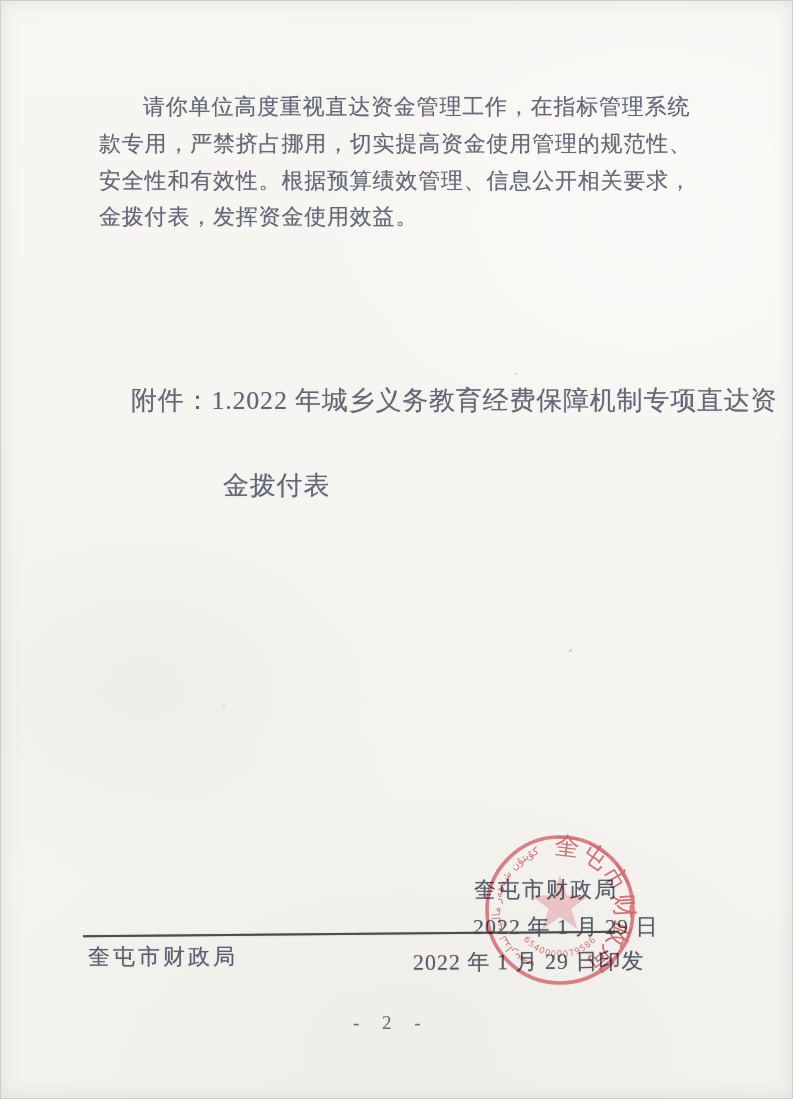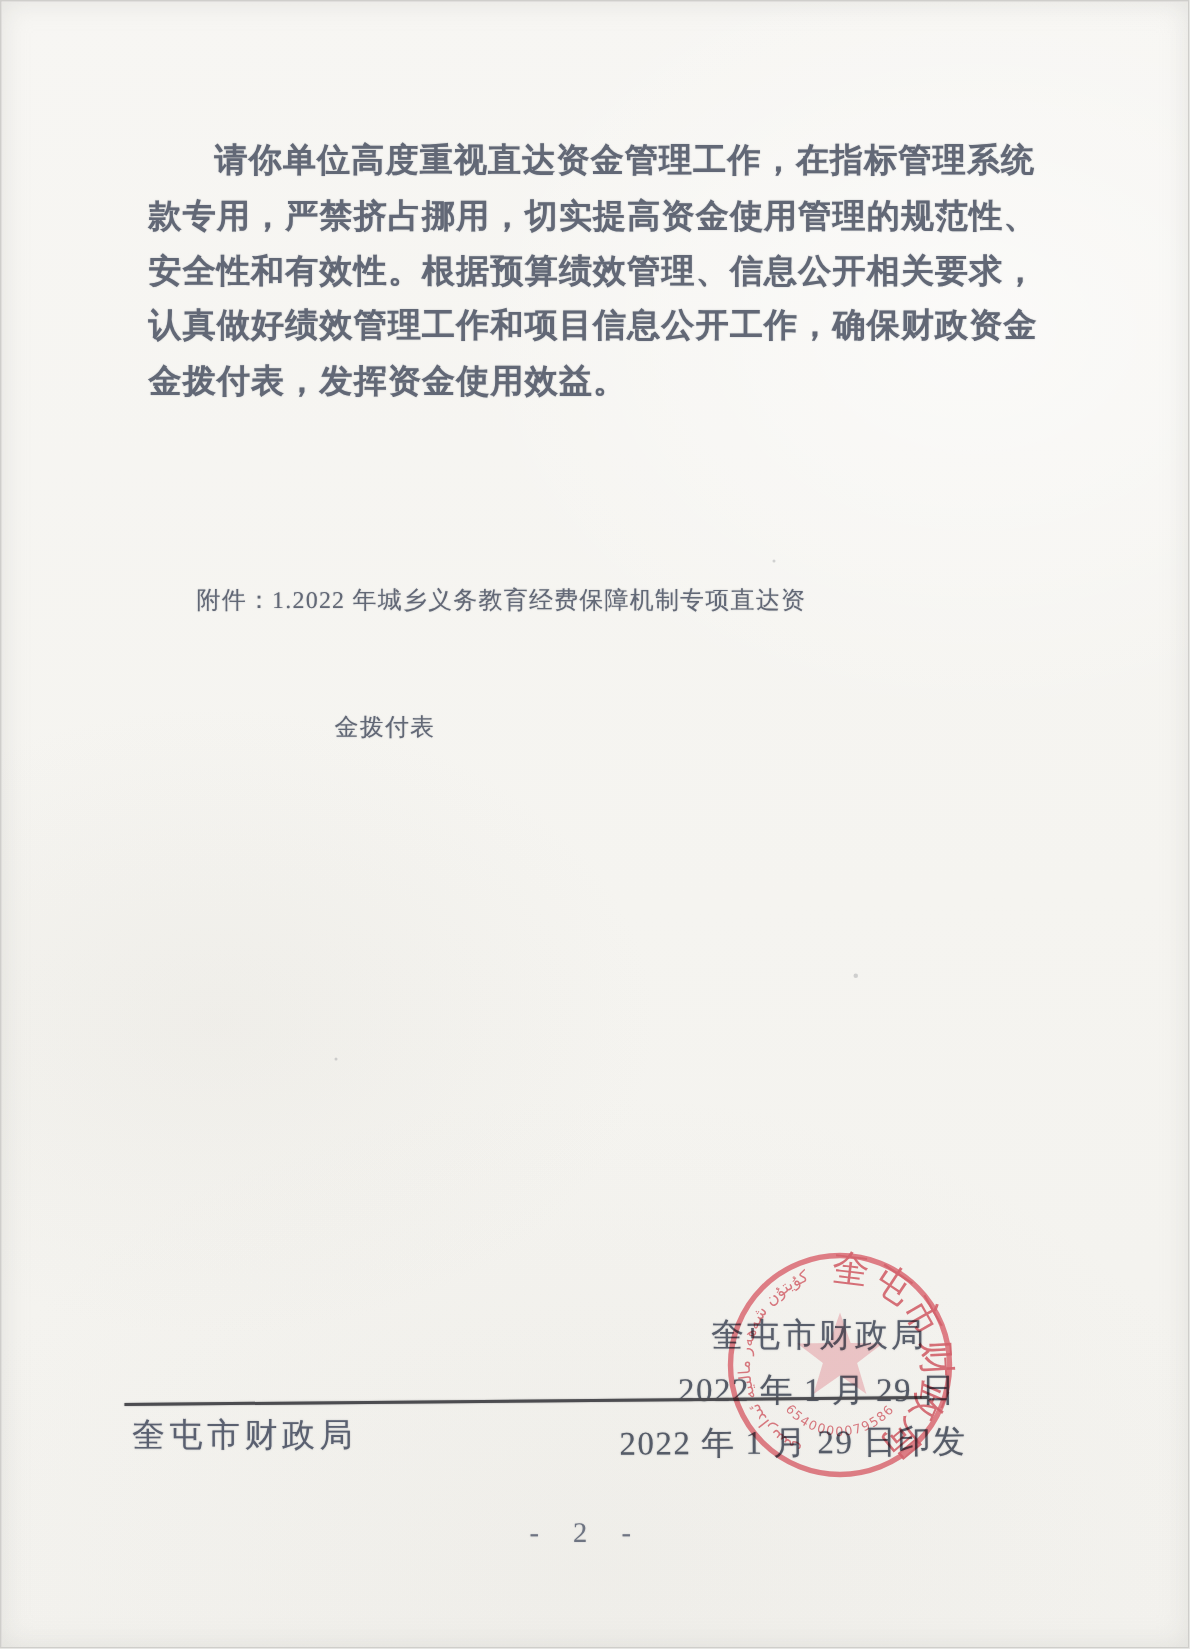--- a/index.html
+++ b/index.html
@@ -22,37 +22,37 @@
   }
   .ink{
     color:#626876;
     text-shadow:0 0 1px rgba(98,104,118,0.45);
   }
   .body-block{
     position:absolute;left:98px;top:88px;width:600px;
     font-size:22px;line-height:36.8px;letter-spacing:0.8px;
     white-space:nowrap;
   }
-  .body-line{height:36.8px;font-weight:bold;}
+  .body-line{height:36.8px;}
   .body-line.indent{padding-left:44px;}
   .attach-block{
     position:absolute;left:98px;top:382px;width:600px;
-    font-size:16px;line-height:36.5px;letter-spacing:0.8px;
+    font-size:26px;line-height:36.5px;letter-spacing:0.8px;
     white-space:nowrap;
   }
   .attach-line-1{padding-left:32px;}
   .attach-line-2{padding-left:124px;margin-top:48px;}
   .attach-line-3{padding-left:96px;}
   .sig-issuer{
     position:absolute;left:473px;top:874px;
     font-size:22px;letter-spacing:2px;white-space:nowrap;
     color:#585e6b;text-shadow:0 0 1px rgba(88,94,107,0.5);
   }
   .sig-date{
-    position:absolute;left:451px;top:911px;
+    position:absolute;left:472px;top:911px;
     font-size:22px;letter-spacing:1px;white-space:nowrap;
     color:#555b67;text-shadow:0 0 1px rgba(85,91,103,0.5);
   }
   .colophon-rule{
     position:absolute;left:82px;top:932px;width:536px;height:2px;
     background:#4c4c50;transform:rotate(-0.5deg);
     box-shadow:0 0 1px rgba(76,76,80,0.6);
   }
   .colophon-dept{
     position:absolute;left:87px;top:941px;
@@ -78,21 +78,20 @@
 </style>
 </head>
 <body>
 
 <div class="page">
 
   <div class="body-block ink">
     <div class="body-line indent">请你单位高度重视直达资金管理工作，在指标管理系统</div>
     <div class="body-line">款专用，严禁挤占挪用，切实提高资金使用管理的规范性、</div>
     <div class="body-line">安全性和有效性。根据预算绩效管理、信息公开相关要求，</div>
-    <div class="body-line">认真做好绩效管理工作和项目信息公开工作，确保财政资金</div>
     <div class="body-line">金拨付表，发挥资金使用效益。</div>
   </div>
 
   <div class="attach-block ink">
     <div class="attach-line-1">附件：1.2022 年城乡义务教育经费保障机制专项直达资</div>
     <div class="attach-line-2">金拨付表</div>
   </div>
 
   <div class="sig-issuer">奎屯市财政局</div>
   <div class="sig-date">2022 年 1 月 29 日</div>

